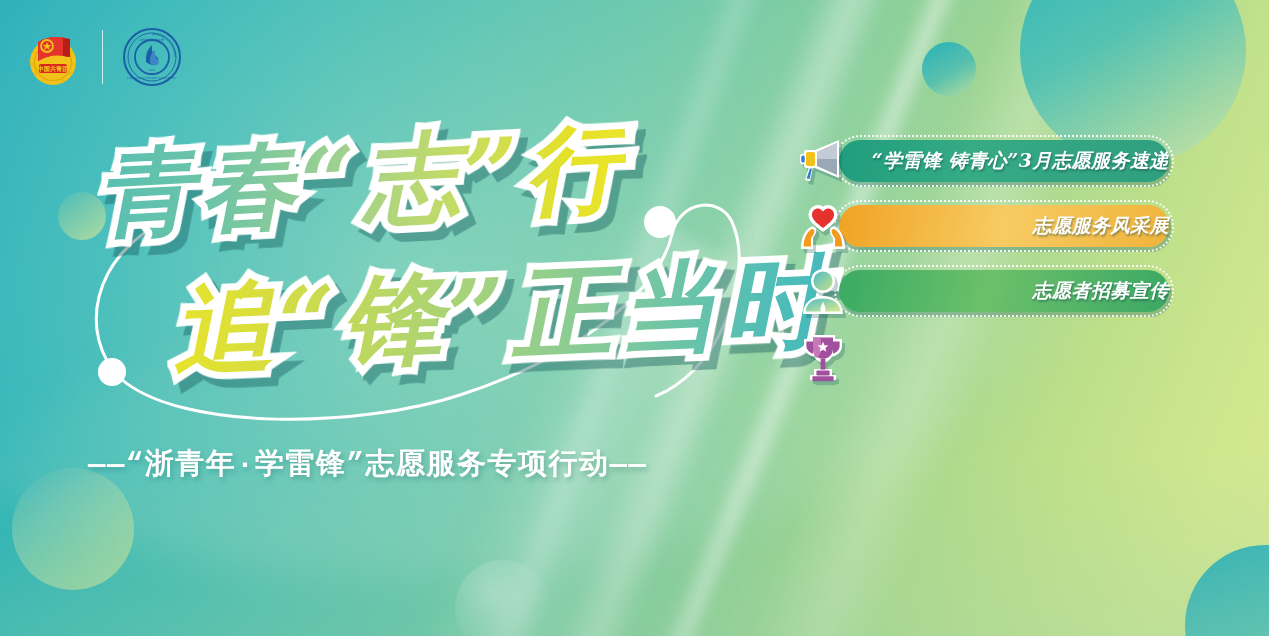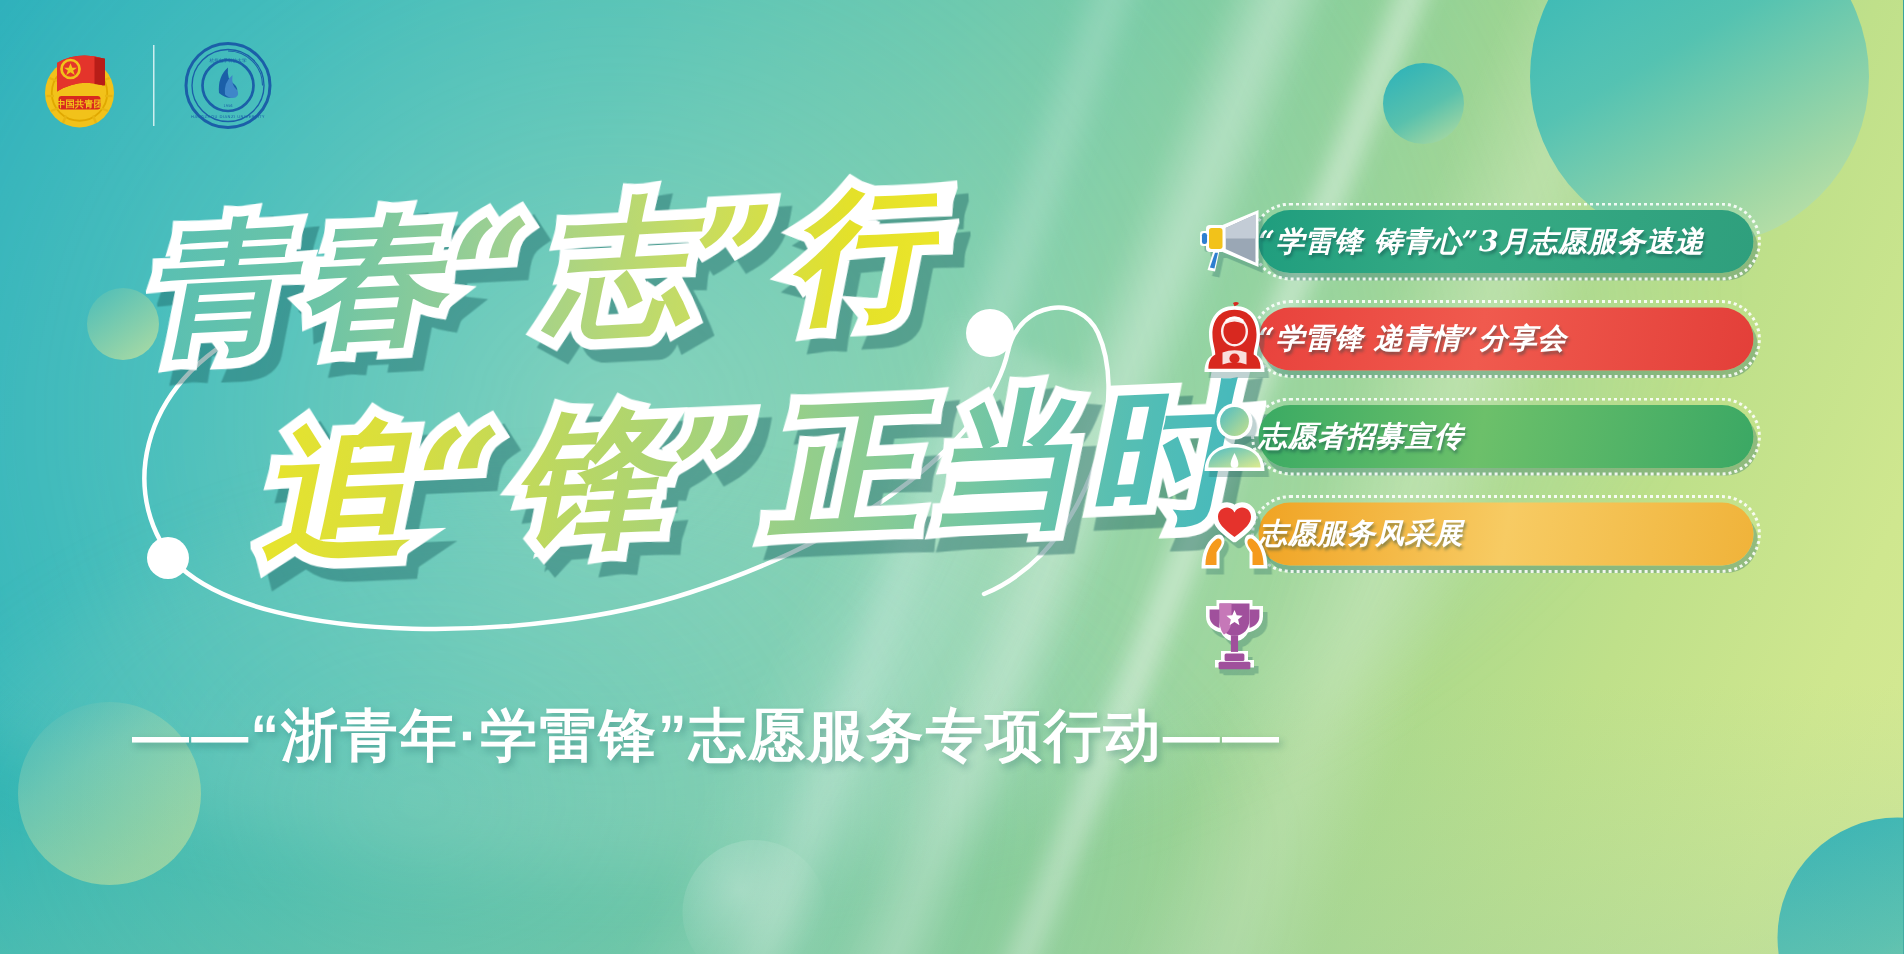--- a/index.html
+++ b/index.html
@@ -111,34 +111,34 @@
   .line2 .fill{
     background:linear-gradient(95deg,#e8e42b 0%,#d9de3d 14%,#b9d764 32%,#9bd086 52%,#76c7a2 72%,#51bdb6 90%,#45b9bd 100%);
     -webkit-background-clip:text;background-clip:text;color:transparent;
   }
 
   
   .orbit{position:absolute;left:60px;top:160px;width:720px;height:260px;overflow:visible;}
 
   
   .subtitle{
-    position:absolute;left:88px;top:465px;
-    font-family:Liberation Sans, sans-serif;
-    font-weight:700;font-size:38px;color:#ffffff;
+    position:absolute;left:88px;top:444px;
+    font-family:Liberation Mono, monospace;
+    font-weight:700;font-size:29px;color:#ffffff;
     letter-spacing:1.5px;white-space:nowrap;
     text-shadow:2px 3px 5px rgba(20,90,90,.30);
   }
 
   
   .items{position:absolute;left:795px;top:134px;width:400px;}
   .item{position:relative;height:62px;margin-bottom:3px;}
   .pill{
     position:absolute;left:44px;top:6px;height:42px;width:330px;
     border-radius:21px;
-    display:flex;align-items:center;justify-content:flex-start;
+    display:flex;align-items:center;justify-content:flex-end;
     box-shadow:3px 5px 0 rgba(25,95,95,.30);
   }
   .pill::after{
     content:"";position:absolute;left:-5px;top:-5px;right:-5px;bottom:-5px;
     border:2px dotted rgba(255,255,255,.88);border-radius:26px;
   }
   .pill span{
     position:relative;z-index:2;
     font-family:"DejaVu Serif","Liberation Serif",serif;
     font-weight:700;font-style:italic;font-size:19px;color:#ffffff;
@@ -257,38 +257,38 @@
           <rect x="6.3" y="21.4" width="3.4" height="7.2" rx="1.5" fill="#2e7fd0"></rect>
           <path d="M14 33 L18 33 L15 47 L10 46 Z" fill="#ffffff"></path>
           <path d="M15 34.5 L17 34.5 L14.6 45 L11.6 44.4 Z" fill="#2e7fd0"></path>
         </svg>
       </span>
       <div class="pill p-green">
         <span>“学雷锋 铸青心”3月志愿服务速递</span>
       </div>
     </div>
 
+
+
     <div class="item">
       <span class="icon-wrap">
         <svg viewBox="0 0 56 56" width="56" height="56">
-          <path d="M28 5 C16 5 11 14 11 24 C11 30 13 34 13 38 C9 40 8 45 8 49 L48 49 C48 45 47 40 43 38 C43 34 45 30 45 24 C45 14 40 5 28 5 Z" fill="#ffffff"></path>
-          <path d="M28 7.5 C17.5 7.5 13.3 15.3 13.3 24 C13.3 29.6 15.2 33.6 15.2 37.4 C11.6 39.2 10.6 43.4 10.6 46.8 L45.4 46.8 C45.4 43.4 44.4 39.2 40.8 37.4 C40.8 33.6 42.7 29.6 42.7 24 C42.7 15.3 38.5 7.5 28 7.5 Z" fill="#d8281f"></path>
-          <ellipse cx="28" cy="22" rx="9" ry="10" fill="#ffffff" opacity="0.92"></ellipse>
-          <ellipse cx="28" cy="22" rx="7.4" ry="8.4" fill="#d8281f"></ellipse>
-          <path d="M22 14 Q28 10 34 14 L34 17 Q28 13.5 22 17 Z" fill="#ffffff" opacity="0.9"></path>
-          <path d="M20 36 Q28 33 36 36 L36 44 Q28 41 20 44 Z" fill="#ffffff" opacity="0.85"></path>
-          <circle cx="28" cy="40" r="3.4" fill="#d8281f"></circle>
-          <path d="M27 3 Q29 1.5 31 3 Q30 5 28 5.2 Z" fill="#d8281f"></path>
+          <path d="M28 30 C20 24 16 20.5 16 15.5 C16 11.4 19.2 8.4 23 8.4 C25.4 8.4 27 9.7 28 11.4 C29 9.7 30.6 8.4 33 8.4 C36.8 8.4 40 11.4 40 15.5 C40 20.5 36 24 28 30 Z" fill="#ffffff" stroke="#ffffff" stroke-width="5" stroke-linejoin="round"></path>
+          <path d="M28 29 C20.5 23.3 17 20 17 15.5 C17 11.9 19.7 9.4 23 9.4 C25.2 9.4 26.9 10.7 28 12.6 C29.1 10.7 30.8 9.4 33 9.4 C36.3 9.4 39 11.9 39 15.5 C39 20 35.5 23.3 28 29 Z" fill="#e5322c"></path>
+          <path d="M6 50 C6 40 9 33 14 29 C17 26.5 20 27 21 30 C22 33 20 36 18 39 L18 50 Z" fill="#ffffff"></path>
+          <path d="M50 50 C50 40 47 33 42 29 C39 26.5 36 27 35 30 C34 33 36 36 38 39 L38 50 Z" fill="#ffffff"></path>
+          <path d="M8.6 47.6 C8.9 39.6 11.4 34 15.2 31 C17.2 29.4 18.8 30 19.3 31.7 C19.9 33.8 18 36.3 16 39.2 L16 47.6 Z" fill="#f59a1d"></path>
+          <path d="M47.4 47.6 C47.1 39.6 44.6 34 40.8 31 C38.8 29.4 37.2 30 36.7 31.7 C36.1 33.8 38 36.3 40 39.2 L40 47.6 Z" fill="#f59a1d"></path>
+          <path d="M18 40 L38 40 L38 50 L18 50 Z" fill="#ffffff" opacity="0"></path>
         </svg>
       </span>
-      <div class="pill p-red">
-        <span>“学雷锋 递青情”分享会</span>
+      <div class="pill p-orange">
+        <span>志愿服务风采展</span>
       </div>
     </div>
-
 
     <div class="item">
       <span class="icon-wrap">
         <svg viewBox="0 0 56 56" width="56" height="56">
           <circle cx="28" cy="17" r="12" fill="#ffffff"></circle>
           <circle cx="28" cy="17" r="9.6" fill="url(#vg1)"></circle>
           <path d="M8 50 C8 39 16.5 32 28 32 C39.5 32 48 39 48 50 Z" fill="#ffffff"></path>
           <path d="M10.6 47.6 C11 38.8 18.5 34.4 28 34.4 C37.5 34.4 45 38.8 45.4 47.6 Z" fill="url(#vg2)"></path>
           <path d="M28 38 Q30.6 43 30.6 45.4 Q30.6 48 28 48 Q25.4 48 25.4 45.4 Q25.4 43 28 38 Z" fill="#ffffff"></path>
           <defs>
@@ -304,37 +304,20 @@
         </svg>
       </span>
       <div class="pill p-green2">
         <span>志愿者招募宣传</span>
       </div>
     </div>
 
     <div class="item">
       <span class="icon-wrap">
         <svg viewBox="0 0 56 56" width="56" height="56">
-          <path d="M28 30 C20 24 16 20.5 16 15.5 C16 11.4 19.2 8.4 23 8.4 C25.4 8.4 27 9.7 28 11.4 C29 9.7 30.6 8.4 33 8.4 C36.8 8.4 40 11.4 40 15.5 C40 20.5 36 24 28 30 Z" fill="#ffffff" stroke="#ffffff" stroke-width="5" stroke-linejoin="round"></path>
-          <path d="M28 29 C20.5 23.3 17 20 17 15.5 C17 11.9 19.7 9.4 23 9.4 C25.2 9.4 26.9 10.7 28 12.6 C29.1 10.7 30.8 9.4 33 9.4 C36.3 9.4 39 11.9 39 15.5 C39 20 35.5 23.3 28 29 Z" fill="#e5322c"></path>
-          <path d="M6 50 C6 40 9 33 14 29 C17 26.5 20 27 21 30 C22 33 20 36 18 39 L18 50 Z" fill="#ffffff"></path>
-          <path d="M50 50 C50 40 47 33 42 29 C39 26.5 36 27 35 30 C34 33 36 36 38 39 L38 50 Z" fill="#ffffff"></path>
-          <path d="M8.6 47.6 C8.9 39.6 11.4 34 15.2 31 C17.2 29.4 18.8 30 19.3 31.7 C19.9 33.8 18 36.3 16 39.2 L16 47.6 Z" fill="#f59a1d"></path>
-          <path d="M47.4 47.6 C47.1 39.6 44.6 34 40.8 31 C38.8 29.4 37.2 30 36.7 31.7 C36.1 33.8 38 36.3 40 39.2 L40 47.6 Z" fill="#f59a1d"></path>
-          <path d="M18 40 L38 40 L38 50 L18 50 Z" fill="#ffffff" opacity="0"></path>
-        </svg>
-      </span>
-      <div class="pill p-orange">
-        <span>志愿服务风采展</span>
-      </div>
-    </div>
-
-    <div class="item">
-      <span class="icon-wrap">
-        <svg viewBox="0 0 56 56" width="56" height="56">
           <path d="M16 6 L40 6 L40 10 L47 10 L47 17 C47 23 42 27 37 27.6 C35.6 30.6 33 32.6 30 33.4 L30 40 L37 40 L37 46 L41 46 L41 51 L15 51 L15 46 L19 46 L19 40 L26 40 L26 33.4 C23 32.6 20.4 30.6 19 27.6 C14 27 9 23 9 17 L9 10 L16 10 Z" fill="#ffffff"></path>
           <path d="M18 8.4 L38 8.4 L38 19 C38 25.4 34 29.8 28 29.8 C22 29.8 18 25.4 18 19 Z" fill="#a0509c"></path>
           <path d="M18 8.4 L26 8.4 L26 19 C26 24 24 27.6 21 29 C19 27 18 23.4 18 19 Z" fill="#c678b8"></path>
           <path d="M11.4 12.4 L18 12.4 L18 24.6 C14.4 23.6 11.4 20.8 11.4 17 Z" fill="#a0509c"></path>
           <path d="M44.6 12.4 L38 12.4 L38 24.6 C41.6 23.6 44.6 20.8 44.6 17 Z" fill="#a0509c"></path>
           <rect x="25.6" y="29.6" width="4.8" height="11" fill="#a0509c"></rect>
           <rect x="21.4" y="41.6" width="13.2" height="5" rx="1" fill="#a0509c"></rect>
           <rect x="17.4" y="47.2" width="21.2" height="5" rx="1" fill="#a0509c"></rect>
           <path d="M28 12.6 L29.5 16.2 L33.4 16.5 L30.4 19 L31.3 22.8 L28 20.7 L24.7 22.8 L25.6 19 L22.6 16.5 L26.5 16.2 Z" fill="#ffffff"></path>
         </svg>

